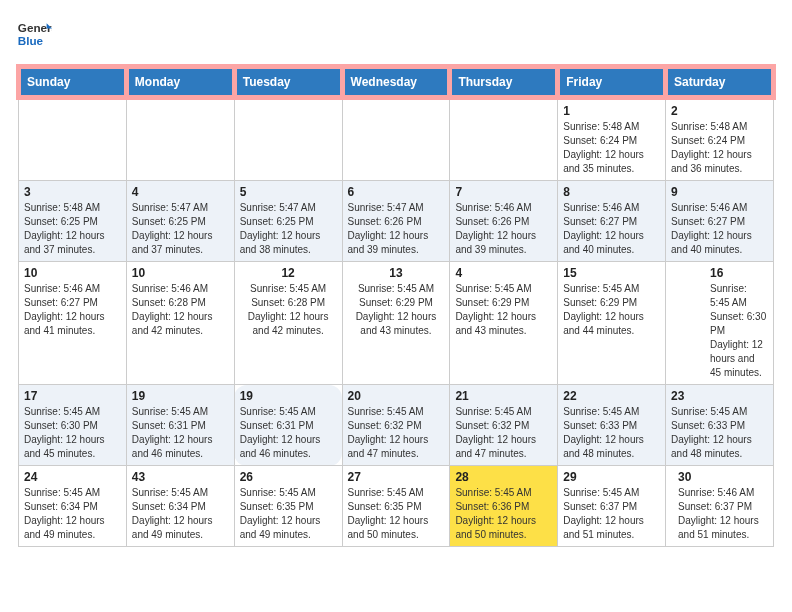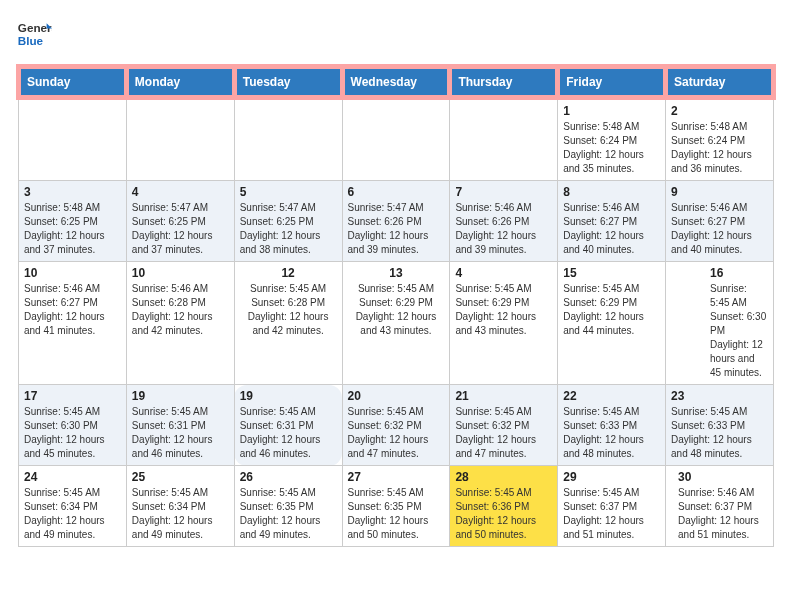--- a/index.html
+++ b/index.html
@@ -215,21 +215,21 @@
           <div class="day-num">23</div>
           <div class="day-info">Sunrise: 5:45 AM<br>Sunset: 6:33 PM<br>Daylight: 12 hours and 48 minutes.</div>
         </td>
       </tr>
       <tr>
         <td style="background: rgb(255, 255, 255);">
           <div class="day-num">24</div>
           <div class="day-info">Sunrise: 5:45 AM<br>Sunset: 6:34 PM<br>Daylight: 12 hours and 49 minutes.</div>
         </td>
         <td style="background: rgb(255, 255, 255);">
-          <div class="day-num">25</div>
+          <div class="day-num">43</div>
           <div class="day-info">Sunrise: 5:45 AM<br>Sunset: 6:34 PM<br>Daylight: 12 hours and 49 minutes.</div>
         </td>
         <td style="background: rgb(255, 255, 255);">
           <div class="day-num">26</div>
           <div class="day-info">Sunrise: 5:45 AM<br>Sunset: 6:35 PM<br>Daylight: 12 hours and 49 minutes.</div>
         </td>
         <td style="background: rgb(255, 255, 255);">
           <div class="day-num">27</div>
           <div class="day-info">Sunrise: 5:45 AM<br>Sunset: 6:35 PM<br>Daylight: 12 hours and 50 minutes.</div>
         </td>

